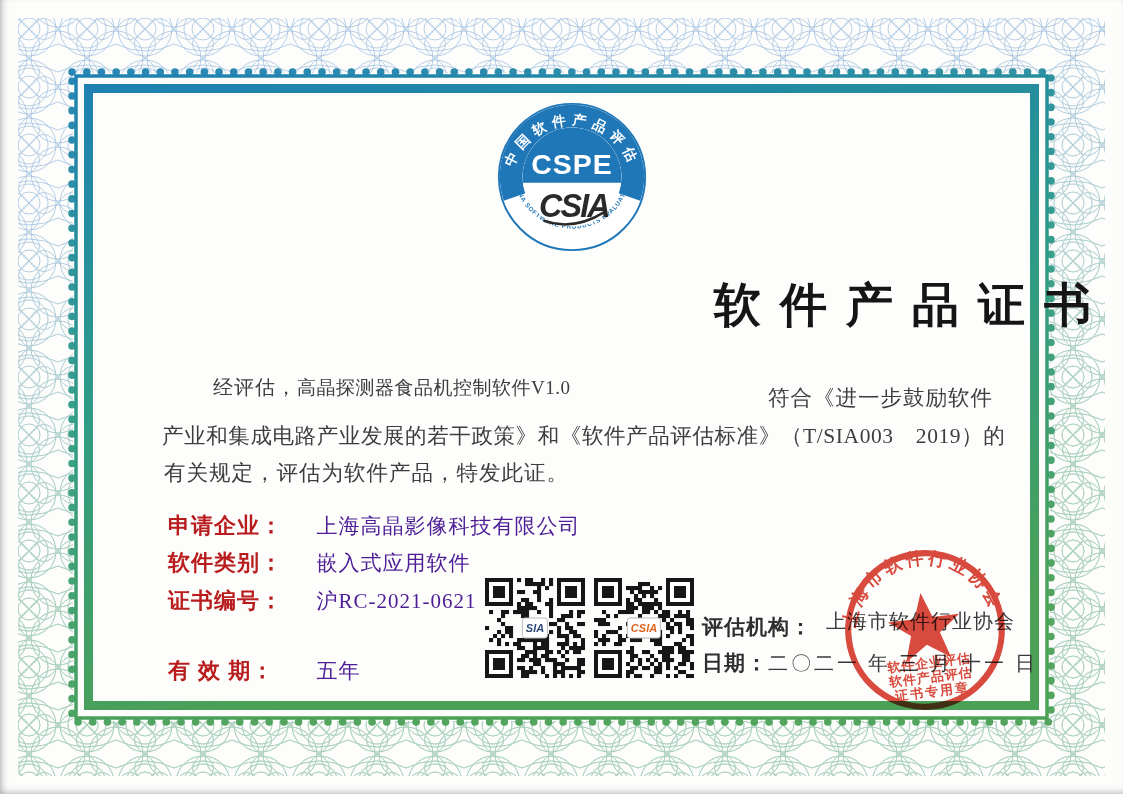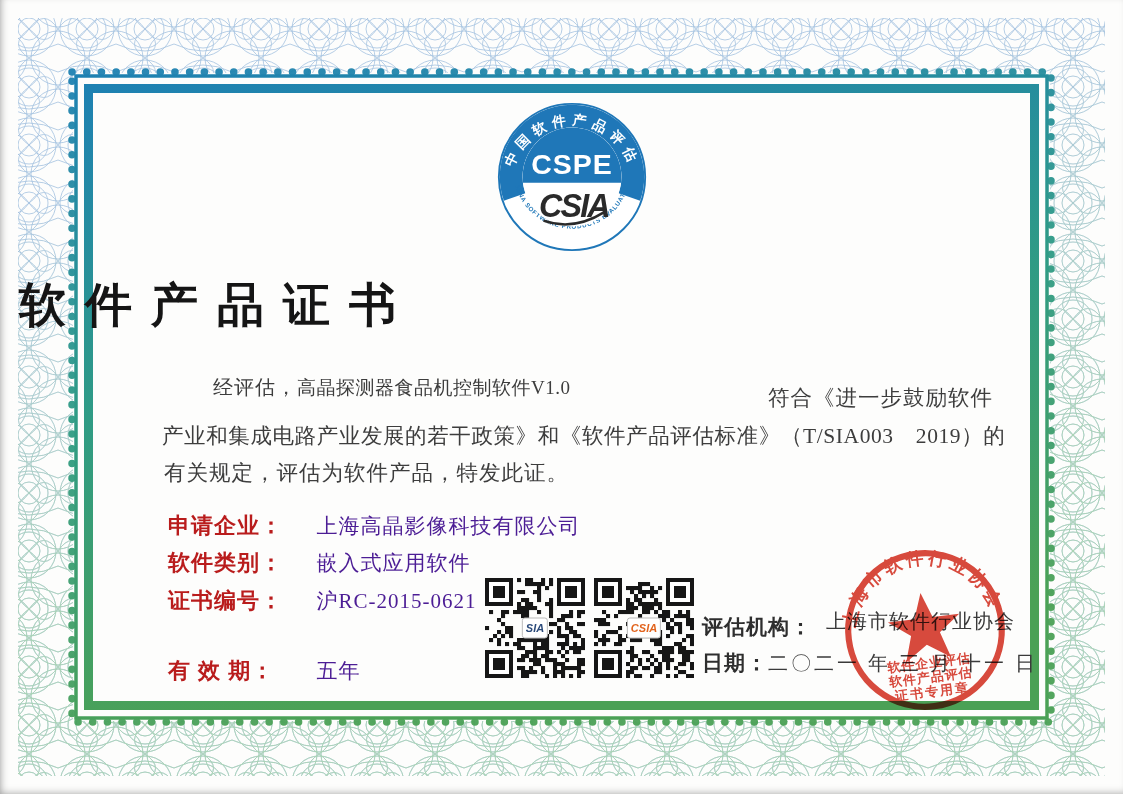--- a/index.html
+++ b/index.html
@@ -5,21 +5,21 @@
   html,body{margin:0;padding:0;background:#d8d8d4;}
   #page{
     position:relative;width:1123px;height:794px;background:#fdfdfc;
     overflow:hidden;font-family:"Liberation Sans",sans-serif;
     box-shadow:inset 6px 0 8px -6px #999, inset 0 -6px 8px -6px #aaa;
   }
   .abs{position:absolute;}
   #frame-svg{position:absolute;left:0;top:0;}
   
   #cert-title{
-    left:0;right:0;top:274px;text-align:left;
+    left:0;right:13px;top:274px;text-align:right;
     font-size:47px;font-weight:900;color:#151515;
     letter-spacing:19px;text-indent:19px;
     font-family:"Liberation Sans",sans-serif;
   }
   
   .para{color:#3d3d3d;font-family:"Liberation Serif",serif;}
   #body-line1{left:213px;top:374px;}
   #body-line1 .lead{font-size:20px;letter-spacing:1px;}
   #body-line1 .software{font-size:19px;letter-spacing:0.5px;}
   #body-line1-right{left:768px;top:383px;font-size:21.5px;letter-spacing:1px;}
@@ -154,21 +154,21 @@
   <div class="field-row" style="top:511px;">
     <span class="field-label">申请企业：</span>
     <span class="field-value">上海高晶影像科技有限公司</span>
   </div>
   <div class="field-row" style="top:548px;">
     <span class="field-label">软件类别：</span>
     <span class="field-value">嵌入式应用软件</span>
   </div>
   <div class="field-row" style="top:586px;">
     <span class="field-label">证书编号：</span>
-    <span class="field-value">沪RC-2015-0621</span>
+    <span class="field-value">沪RC-2021-0621</span>
   </div>
   <div class="field-row" style="top:656px;">
     <span class="field-label">有 效 期：</span>
     <span class="field-value">五年</span>
   </div>
 
   <div class="qr" style="left:485px;">
     <svg viewBox="0 0 25 25" id="qr1svg">
         <rect x="8" y="0" width="1.02" height="1.02" fill="#161616"></rect>
         <rect x="10" y="0" width="1.02" height="1.02" fill="#161616"></rect>

